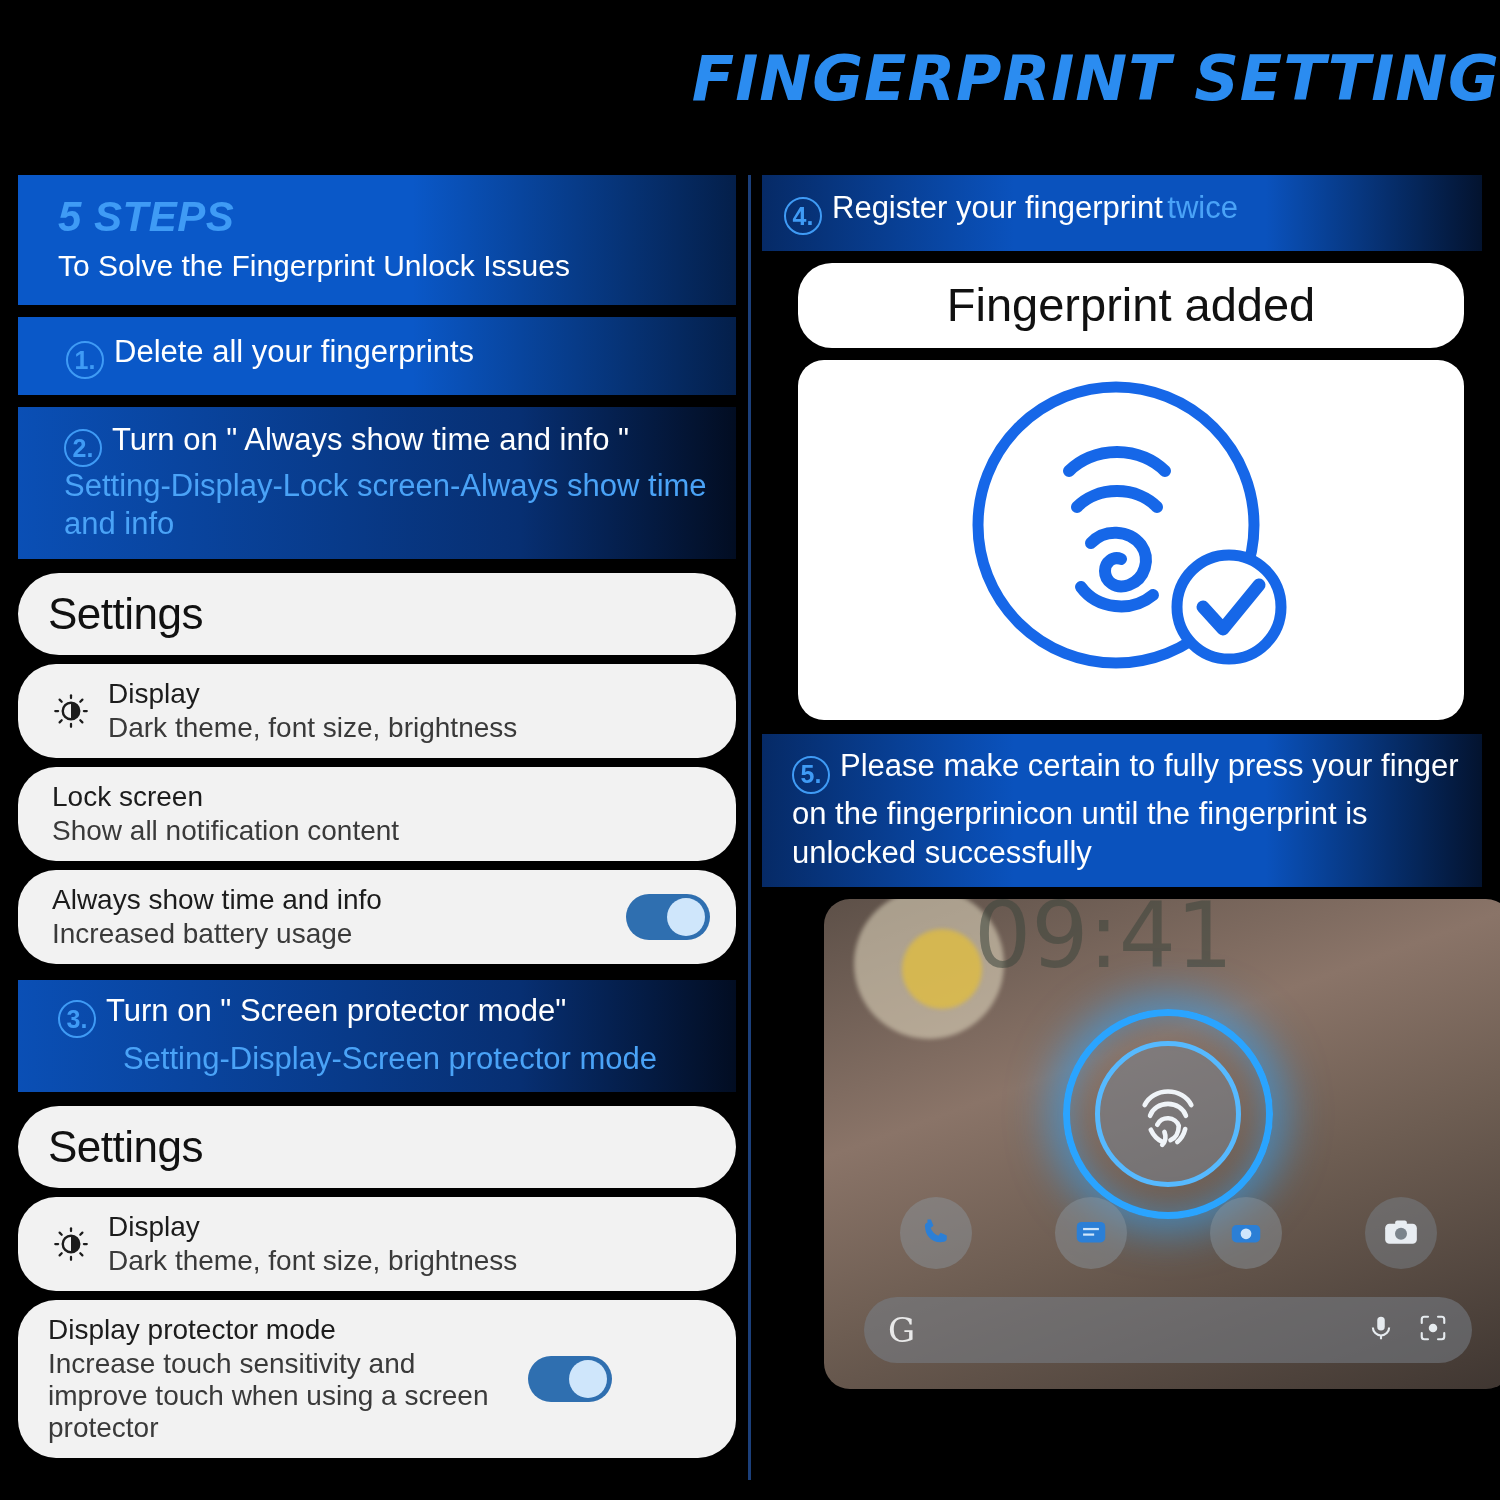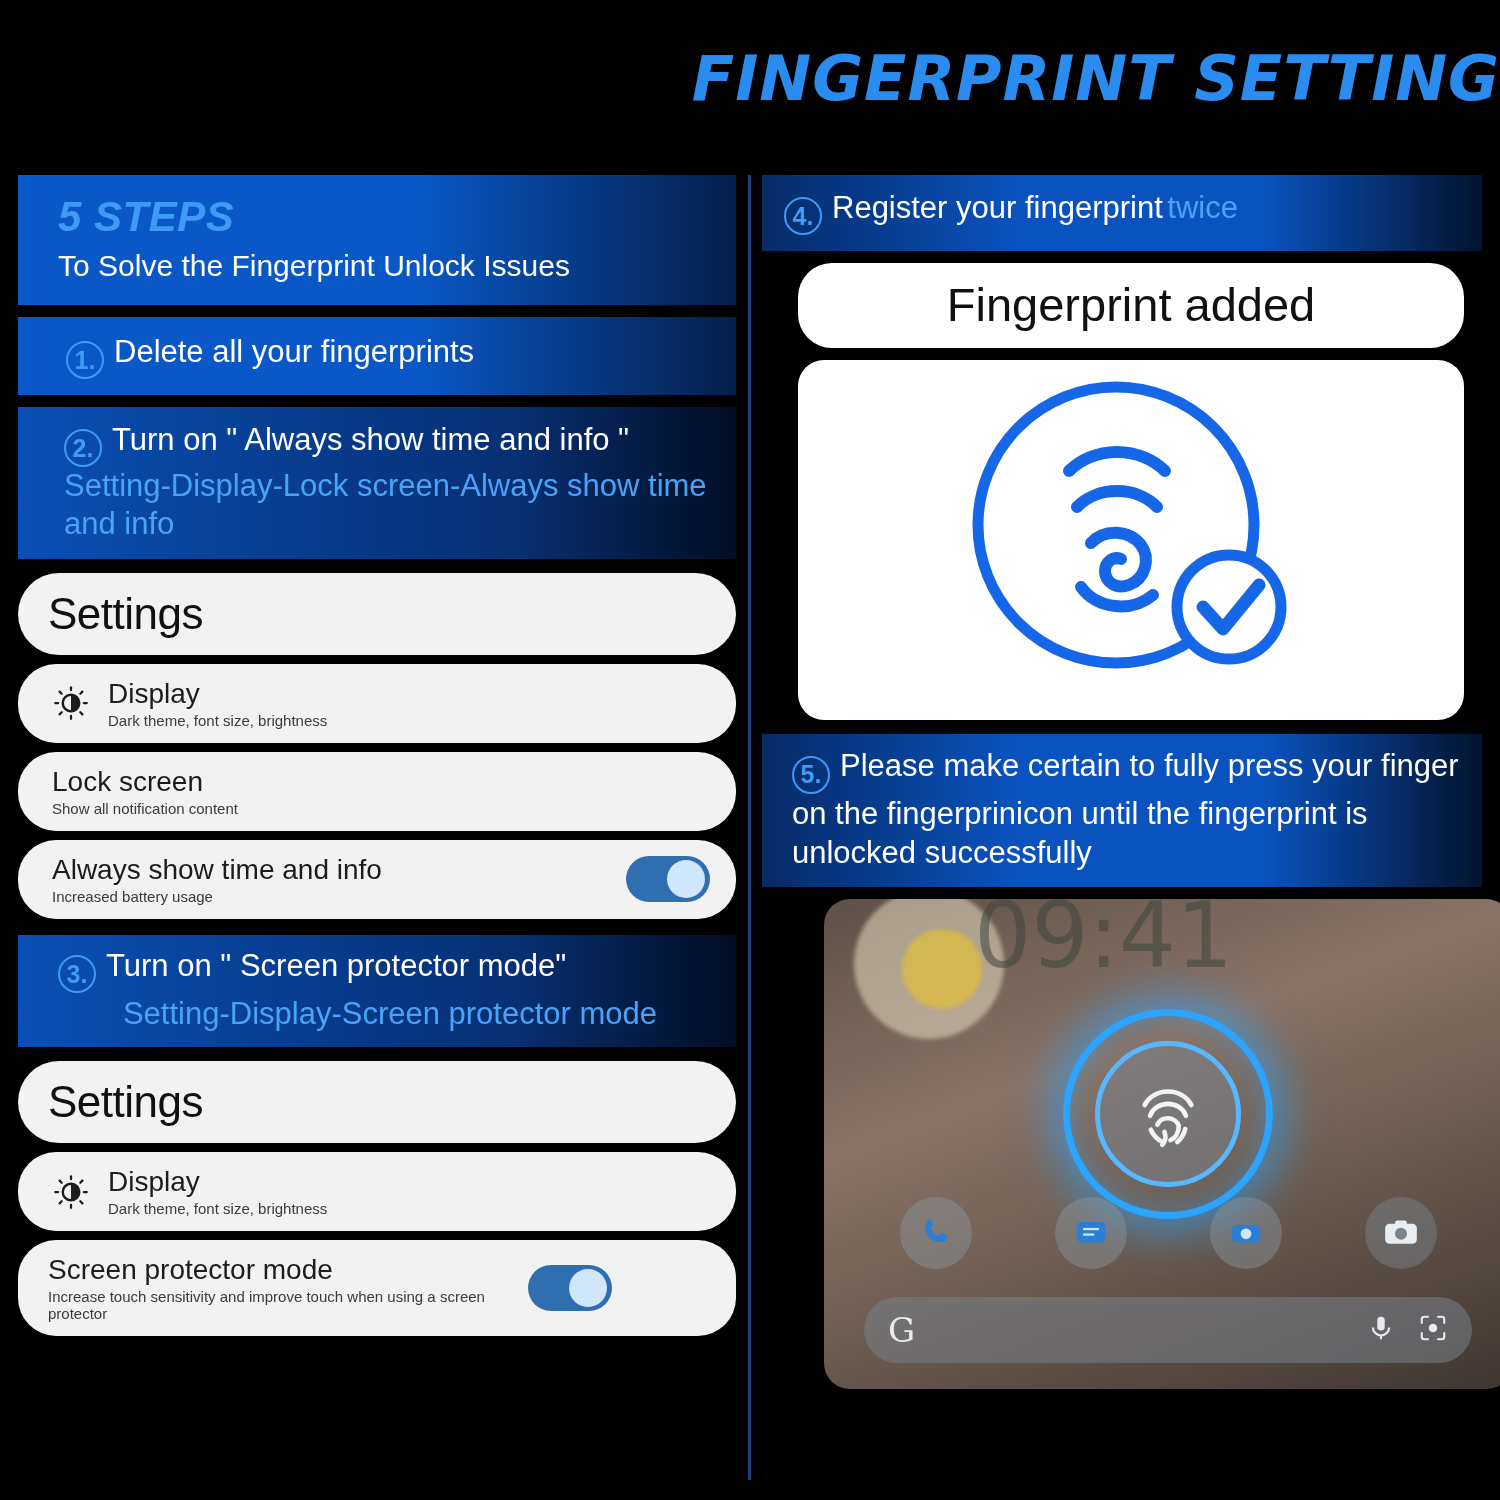--- a/index.html
+++ b/index.html
@@ -117,21 +117,21 @@
   .icon-box {
     width: 54px; min-width: 54px;
     display: flex; align-items: center; justify-content: center;
     margin-right: 10px;
   }
   .row-text { flex: 1; }
   .row-title {
     font-size: 28px; color: #1c1c1c; font-weight: 400;
   }
   .row-sub {
-    font-size: 15px; color: #3a3a3a; margin-top: 2px;
+    font-size: 28px; color: #3a3a3a; margin-top: 2px;
   }
   .toggle {
     width: 84px; height: 46px;
     border-radius: 23px;
     background: #2f6fb0;
     position: relative;
     margin-left: 10px;
     flex: none;
   }
   .toggle .knob {
@@ -346,21 +346,21 @@
           <div class="row-text">
             <div class="row-title">Display</div>
             <div class="row-sub">Dark theme, font size, brightness</div>
           </div>
         </div>
       </div>
 
       <div class="card" style="padding-left:30px;">
         <div class="row">
           <div class="row-text" style="max-width:470px;">
-            <div class="row-title">Screen protector mode</div>
+            <div class="row-title">Display protector mode</div>
             <div class="row-sub">Increase touch sensitivity and improve touch when using a screen protector</div>
           </div>
           <div class="toggle">
               <div class="knob"></div>
             </div>
         </div>
       </div>
     </div>
   </div>
 

